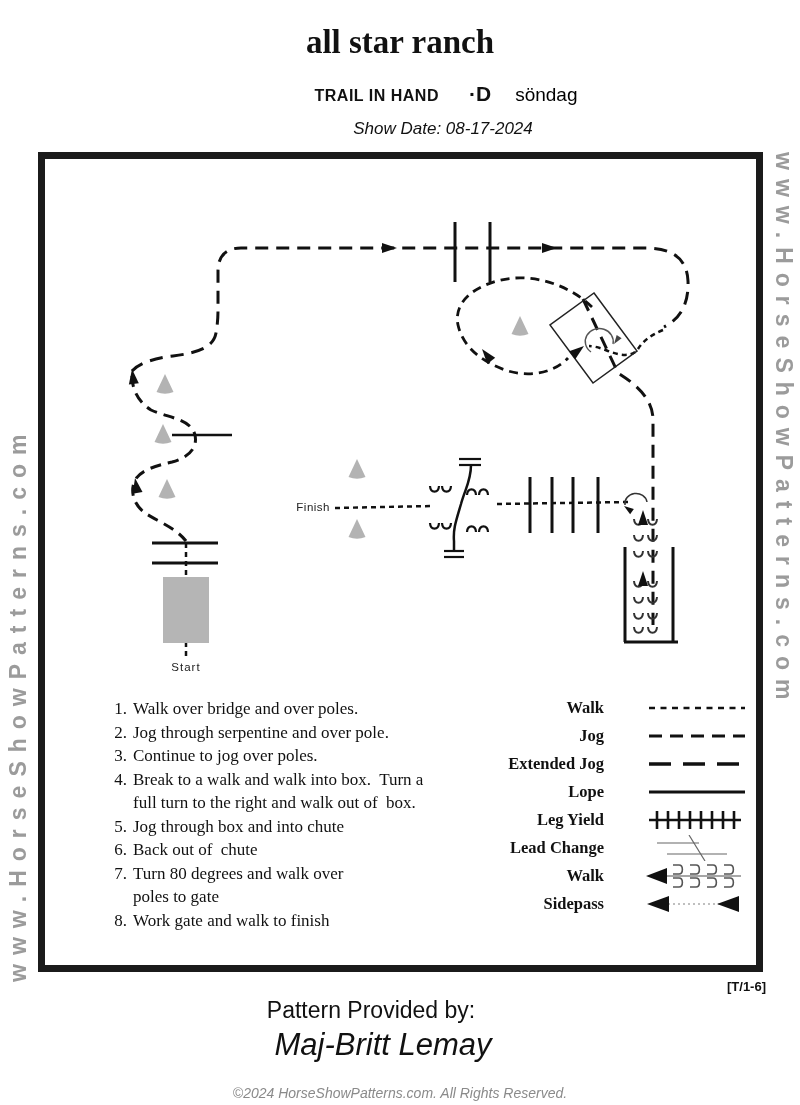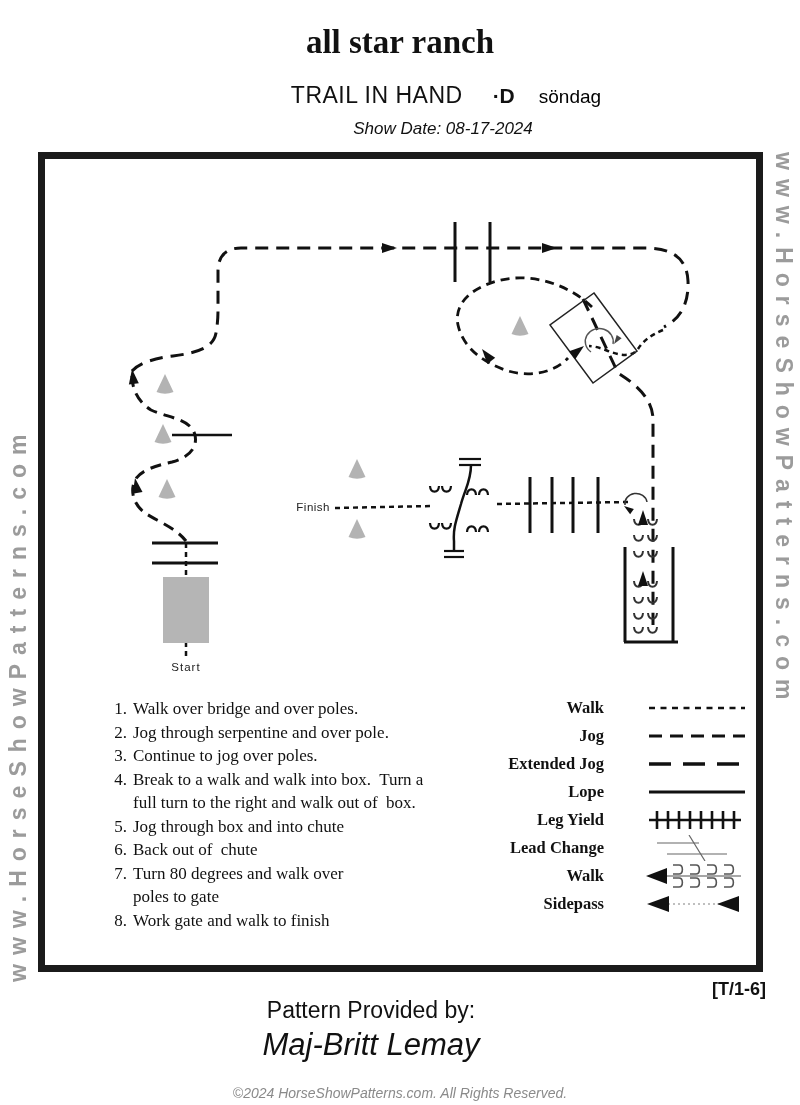--- a/index.html
+++ b/index.html
@@ -3,21 +3,21 @@
 <meta charset="utf-8">
 <style>
   html,body{margin:0;padding:0;background:#fff;}
   .page{position:relative;width:800px;height:1105px;background:#fff;overflow:hidden;
         font-family:"Liberation Sans",sans-serif;color:#111;}
   .abs{position:absolute;}
   
   .title{top:24px;left:0;width:800px;text-align:center;
          font-family:"Liberation Serif",serif;font-weight:bold;font-size:33px;}
   .subtitle{top:82px;left:0;width:800px;text-align:center;transform:translateX(46px);}
-  .subtitle .cls{font-weight:normal;font-size:23px;letter-spacing:.5px;}
+  .subtitle .cls{font-weight:bold;font-size:16px;letter-spacing:.5px;}
   .subtitle .code{font-weight:bold;font-size:21px;margin-left:30px;}
   .subtitle .day{font-size:19px;margin-left:24px;color:#000;}
   .showdate{top:119px;left:0;width:800px;text-align:center;transform:translateX(43px);
             font-style:italic;font-size:17px;}
   
   .wm{color:#9b9b9b;font-weight:bold;font-size:23px;letter-spacing:9px;
       writing-mode:vertical-rl;white-space:nowrap;}
   .wm-left{top:152px;left:5px;height:830px;transform:rotate(180deg);}
   .wm-right{top:152px;right:3px;height:830px;}
   
@@ -28,23 +28,23 @@
   .ins-row{display:flex;}
   .ins-row .num{width:21px;text-align:right;flex:none;}
   .ins-row .txt{flex:1;margin-left:6px;white-space:pre-wrap;}
   
   .legend{top:694px;left:478px;width:250px;}
   .lg-row{display:flex;align-items:center;height:28px;gap:27px;}
   .lg-label{width:126px;text-align:right;font-family:"Liberation Serif",serif;
             font-weight:bold;font-size:16.5px;flex:none;}
   .lg-sym{width:104px;height:26px;margin-left:14px;flex:none;}
   
-  .sheetcode{top:979px;right:34px;font-weight:bold;font-size:18px;margin-left:36px;}
+  .sheetcode{top:979px;right:34px;font-weight:bold;font-size:13px;margin-left:36px;}
   .providedby{top:997px;left:0;width:742px;text-align:center;font-weight:normal;font-size:23px;}
-  .provider{top:1027px;left:0;width:742px;text-align:center;font-style:italic;font-size:31px;}
+  .provider{top:1027px;left:12px;width:742px;text-align:center;font-style:italic;font-size:31px;}
   .copyright{top:1085px;left:0;width:800px;text-align:center;font-style:italic;
              font-size:14px;color:#8a8a8a;}
 </style>
 </head>
 <body>
 
 <div class="page">
 
   <div class="abs title">all star ranch</div>
 

